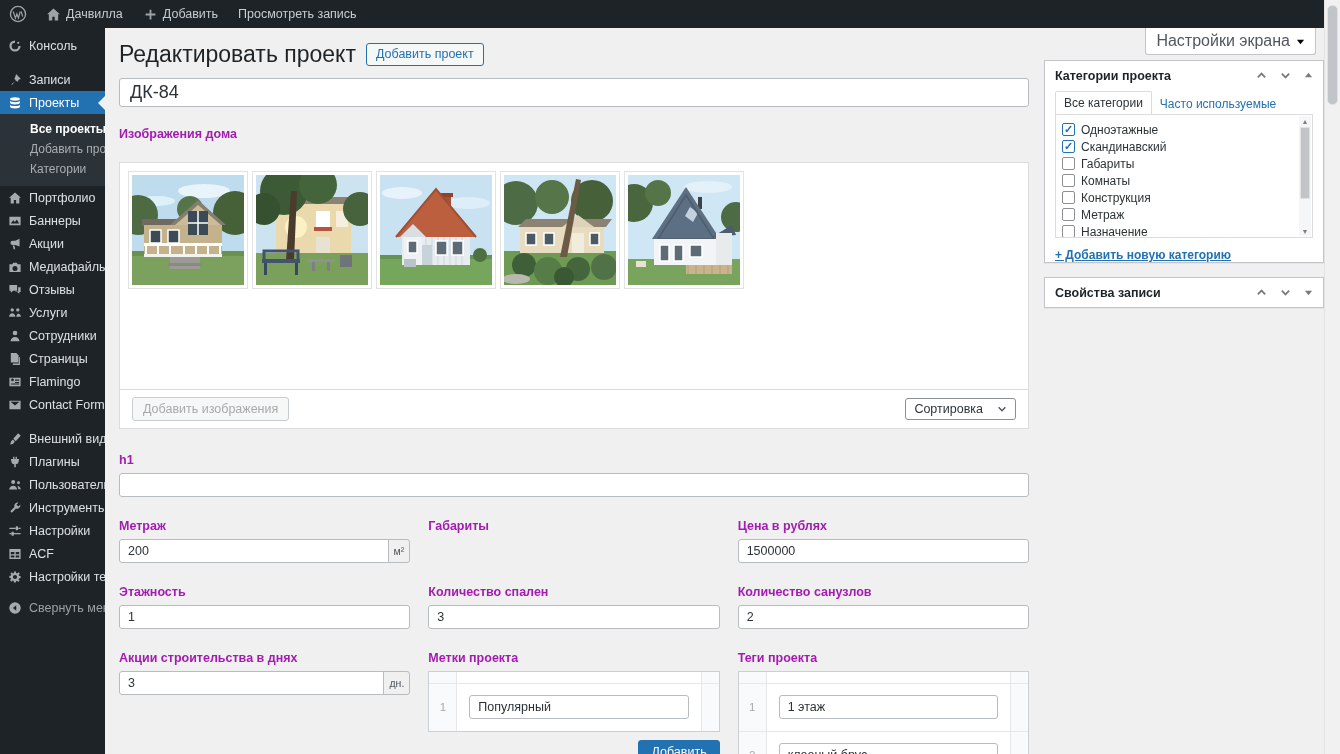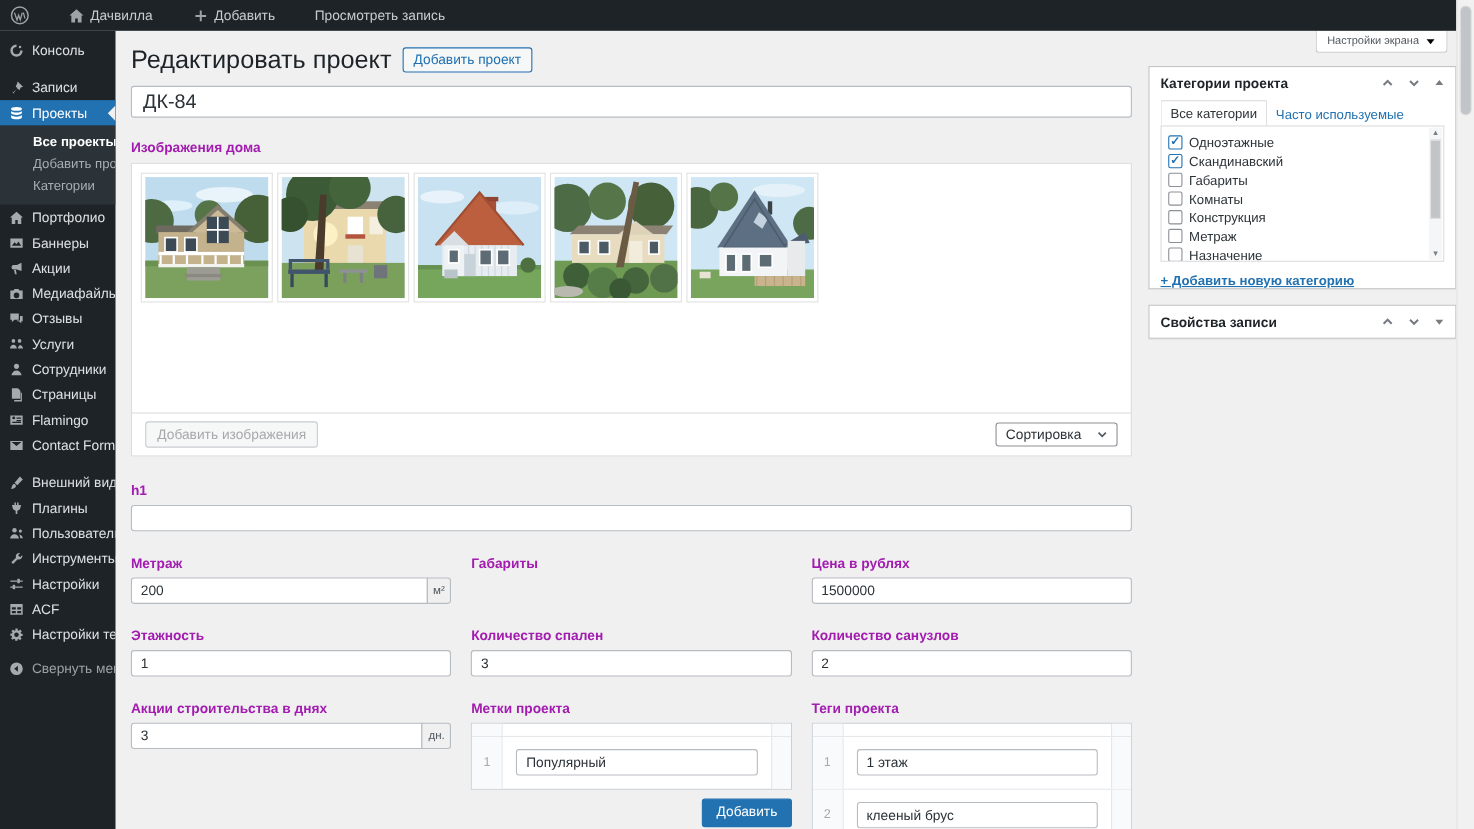--- a/index.html
+++ b/index.html
@@ -6,21 +6,21 @@
   html,body { margin:0; padding:0; }
   body {
     width:1340px; height:754px; overflow:hidden; position:relative;
     font-family:"Liberation Sans", sans-serif; background:#f0f0f1; color:#2c3338; font-size:13px;
   }
   svg.ico { width:15px; height:15px; flex:none; fill:currentColor; }
 
   
   #adminbar {
     position:absolute; top:0; left:0; right:16px; height:28px; background:#1d2327;
-    display:flex; align-items:center; gap:16px; z-index:50; color:#c7ccd1;
+    display:flex; align-items:center; gap:0; z-index:50; color:#c7ccd1;
   }
   .ab-item { display:flex; align-items:center; gap:5px; padding:0 10px; height:28px; font-size:12.5px; cursor:pointer; }
   .ab-item .ico { color:#9ea3a8; }
   #adminbar .wp-logo { padding:0 9px; }
   #adminbar .wp-logo .ico { width:18px; height:18px; }
 
   
   #page-scrollbar { position:absolute; top:0; right:0; width:16px; height:754px; background:#f1f1f1; border-left:1px solid #e3e3e3; z-index:60; }
   #page-scrollbar .thumb { position:absolute; top:5px; left:2px; width:11px; height:100px; background:#c1c5c9; border-radius:5px; }
 
@@ -37,42 +37,42 @@
   .menu-sep { height:11px; }
   .submenu { background:#2c3338; padding:5px 0 7px; }
   .submenu-item { padding:3px 8px 3px 30px; font-size:12px; color:#a8adb3; cursor:pointer; white-space:nowrap; }
   .submenu-item.current { color:#fff; font-weight:bold; }
   .menu-item.collapse { color:#9ba0a5; margin-top:8px; }
 
   
   #content { position:absolute; top:28px; left:105px; right:16px; bottom:0; overflow:hidden; }
   #screen-options {
     position:absolute; top:0; right:8px; background:#fff; border:1px solid #c3c4c7; border-top:none;
-    border-radius:0 0 3px 3px; padding:4px 10px; font-size:10px; color:#50575e; display:flex; gap:6px; align-items:center; cursor:pointer; z-index:5;
+    border-radius:0 0 3px 3px; padding:4px 10px; font-size:16px; color:#50575e; display:flex; gap:6px; align-items:center; cursor:pointer; z-index:5;
   }
   #screen-options .tri { color:#787c82; }
   #main { display:flex; gap:15px; padding:12px 0 0 14px; }
   #left-col { flex:1; min-width:0; }
   #right-col { width:280px; flex:none; padding-top:20px; }
 
   
   .page-header { display:flex; align-items:center; gap:10px; }
   .page-title { font-size:23px; font-weight:400; color:#1d2327; margin:0; line-height:1.25; }
   .btn-outline {
     font-size:12.5px; color:#2271b1; background:#f6f7f7; border:1px solid #2271b1; border-radius:3px;
     padding:4px 9px; cursor:pointer; line-height:1.1;
   }
   #title-input {
     width:100%; margin-top:9px; height:29px; padding:3px 10px; font-size:18px; color:#2c3338;
     border:1px solid #b7bcc1; border-radius:3px; background:#fff; font-family:inherit;
   }
   .field-label { font-size:12.5px; font-weight:700; color:#a21caf; margin:0 0 6px; display:block; }
   .section-gap { margin-top:20px; }
 
-  .images-panel { margin-top:7px; background:#fff; border:1px solid #dcdcde; height:267px; display:flex; flex-direction:column;gap:38px; }
+  .images-panel { margin-top:21px; background:#fff; border:1px solid #dcdcde; height:267px; display:flex; flex-direction:column;gap:38px; }
   .images-grid { padding:8px; display:flex; gap:4px; flex:1; align-content:flex-start; }
   .thumb { width:120px; height:118px; background:#fff; border:1px solid #e2e2e2; padding:3px; cursor:move; }
   .thumb svg { width:100%; height:100%; display:block; }
   .panel-footer { border-top:1px solid #dcdcde; padding:7px 12px; display:flex; justify-content:space-between; align-items:center; }
   .btn-disabled { font-size:12.5px; color:#a7aaad; background:#f6f7f7; border:1px solid #c9cdd1; border-radius:3px; padding:4px 10px; cursor:default; }
   .select-box {
     display:flex; align-items:center; gap:14px; background:#fff; border:1px solid #8c8f94; border-radius:3px;
     padding:3px 8px; font-size:12.5px; color:#2c3338; cursor:pointer; min-width:96px; justify-content:space-between;
   }
   .select-box .chev { color:#50575e; }

